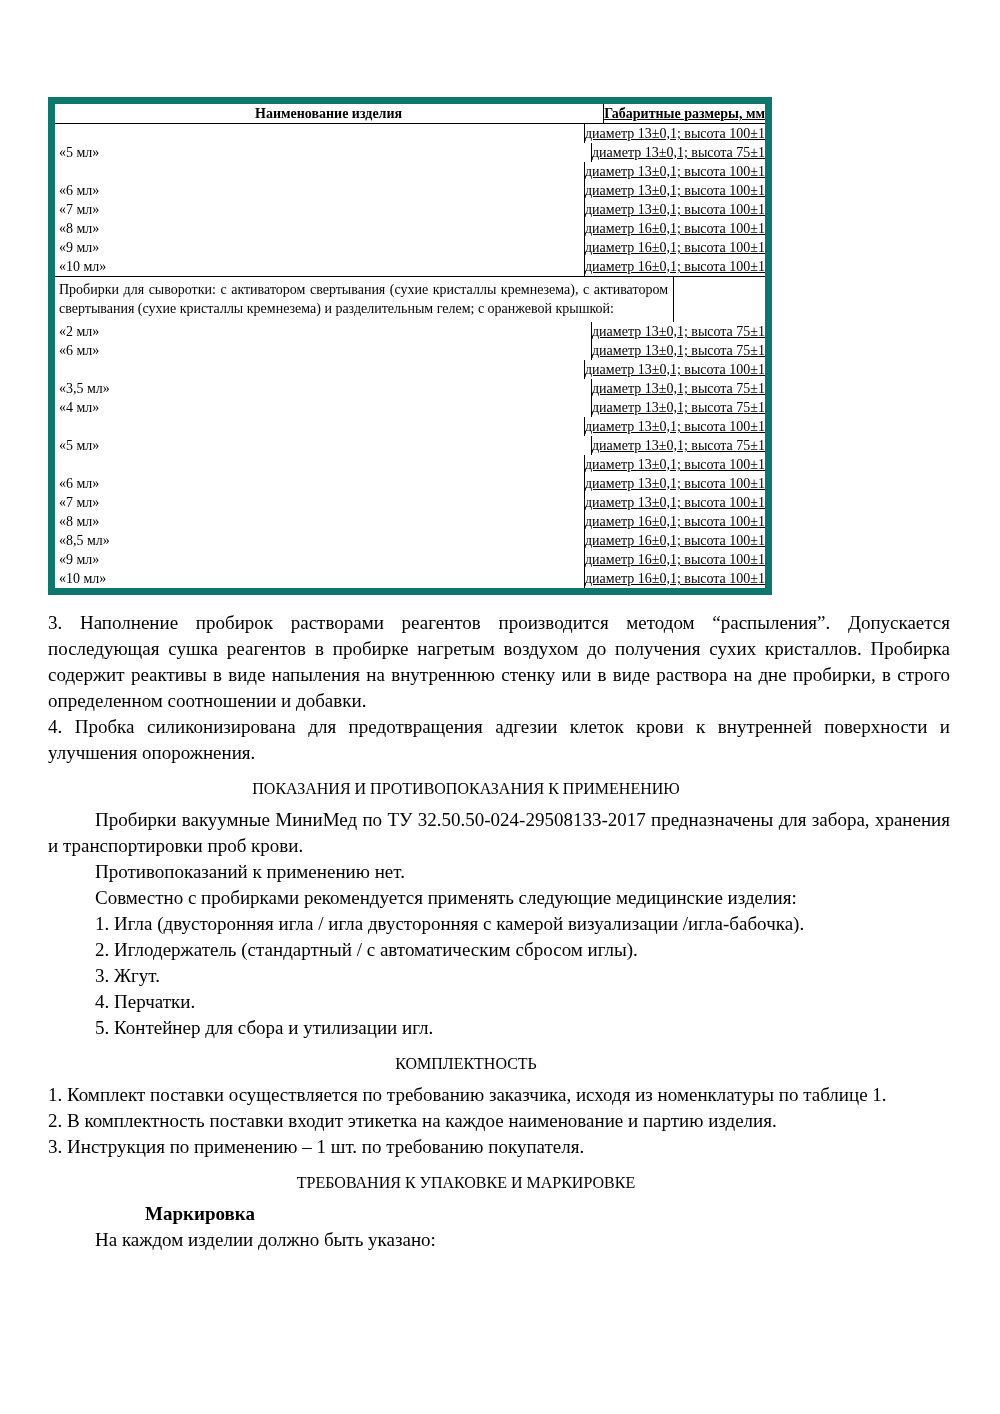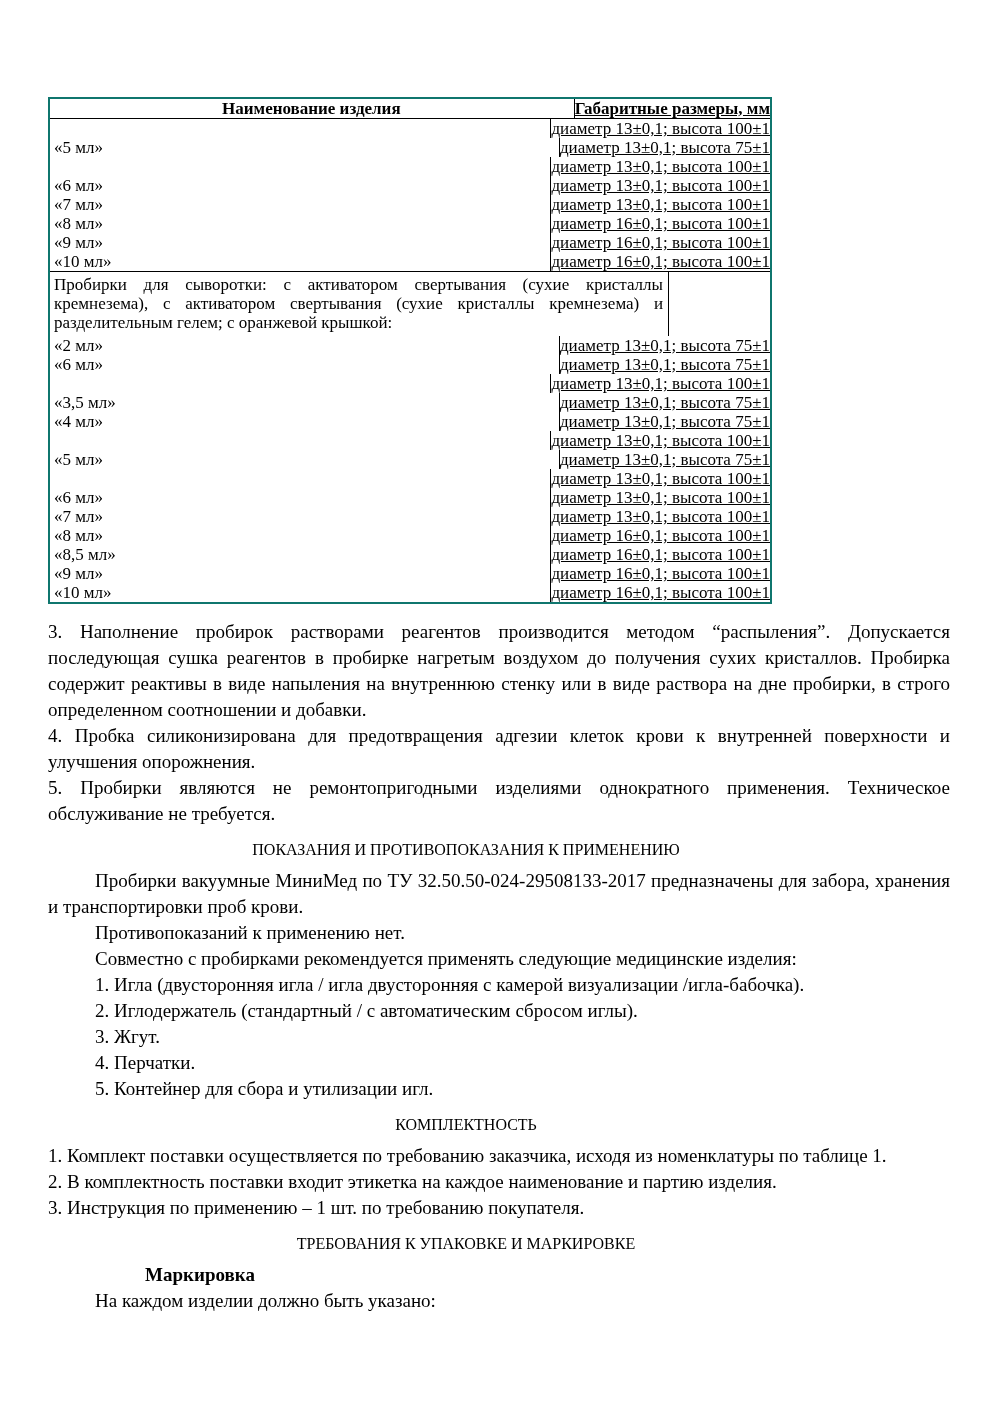--- a/index.html
+++ b/index.html
@@ -10,22 +10,22 @@
     margin:0 auto;
     background:#ffffff;
     font-family:"Liberation Serif","DejaVu Serif",serif;
     color:#000;
     padding:97px 50px 30px 48px;
     overflow:hidden;
   }
   
   .tbl {
     width:724px;
-    border:2px solid #0f766e;
-    font-size:17px;
+    border:7px solid #0f766e;
+    font-size:14px;
     line-height:19px;
   }
   .trow { display:flex; }
   .cell-l {
     width:619px;
     border-right:1px solid #000;
     padding:0 5px 0 4px;
   }
   .cell-r {
     flex:1;
@@ -161,21 +161,20 @@
         <div class="trow">
           <div class="cell-l">«10 мл»</div>
           <div class="cell-r">диаметр 16±0,1; высота 100±1</div>
         </div>
       </div>
   </div>
 
   <div class="body-text">
     <p class="just">3. Наполнение пробирок растворами реагентов производится методом “распыления”. Допускается последующая сушка реагентов в пробирке нагретым воздухом до получения сухих кристаллов. Пробирка содержит реактивы в виде напыления на внутреннюю стенку или в виде раствора на дне пробирки, в строго определенном соотношении и добавки.</p>
     <p class="just">4. Пробка силиконизирована для предотвращения адгезии клеток крови к внутренней поверхности и улучшения опорожнения.</p>
-    <p class="just">5. Пробирки являются не ремонтопригодными изделиями однократного применения. Техническое обслуживание не требуется.</p>
 
     <h2 class="heading">ПОКАЗАНИЯ И ПРОТИВОПОКАЗАНИЯ К ПРИМЕНЕНИЮ</h2>
     <p class="just indent">Пробирки вакуумные МиниМед по ТУ 32.50.50-024-29508133-2017 предназначены для забора, хранения и транспортировки проб крови.</p>
     <p class="indent">Противопоказаний к применению нет.</p>
     <p class="indent">Совместно с пробирками рекомендуется применять следующие медицинские изделия:</p>
     <p class="list-item">1. Игла (двусторонняя игла / игла двусторонняя с камерой визуализации /игла-бабочка).</p>
     <p class="list-item">2. Иглодержатель (стандартный / с автоматическим сбросом иглы).</p>
     <p class="list-item">3. Жгут.</p>
     <p class="list-item">4. Перчатки.</p>
     <p class="list-item">5. Контейнер для сбора и утилизации игл.</p>

